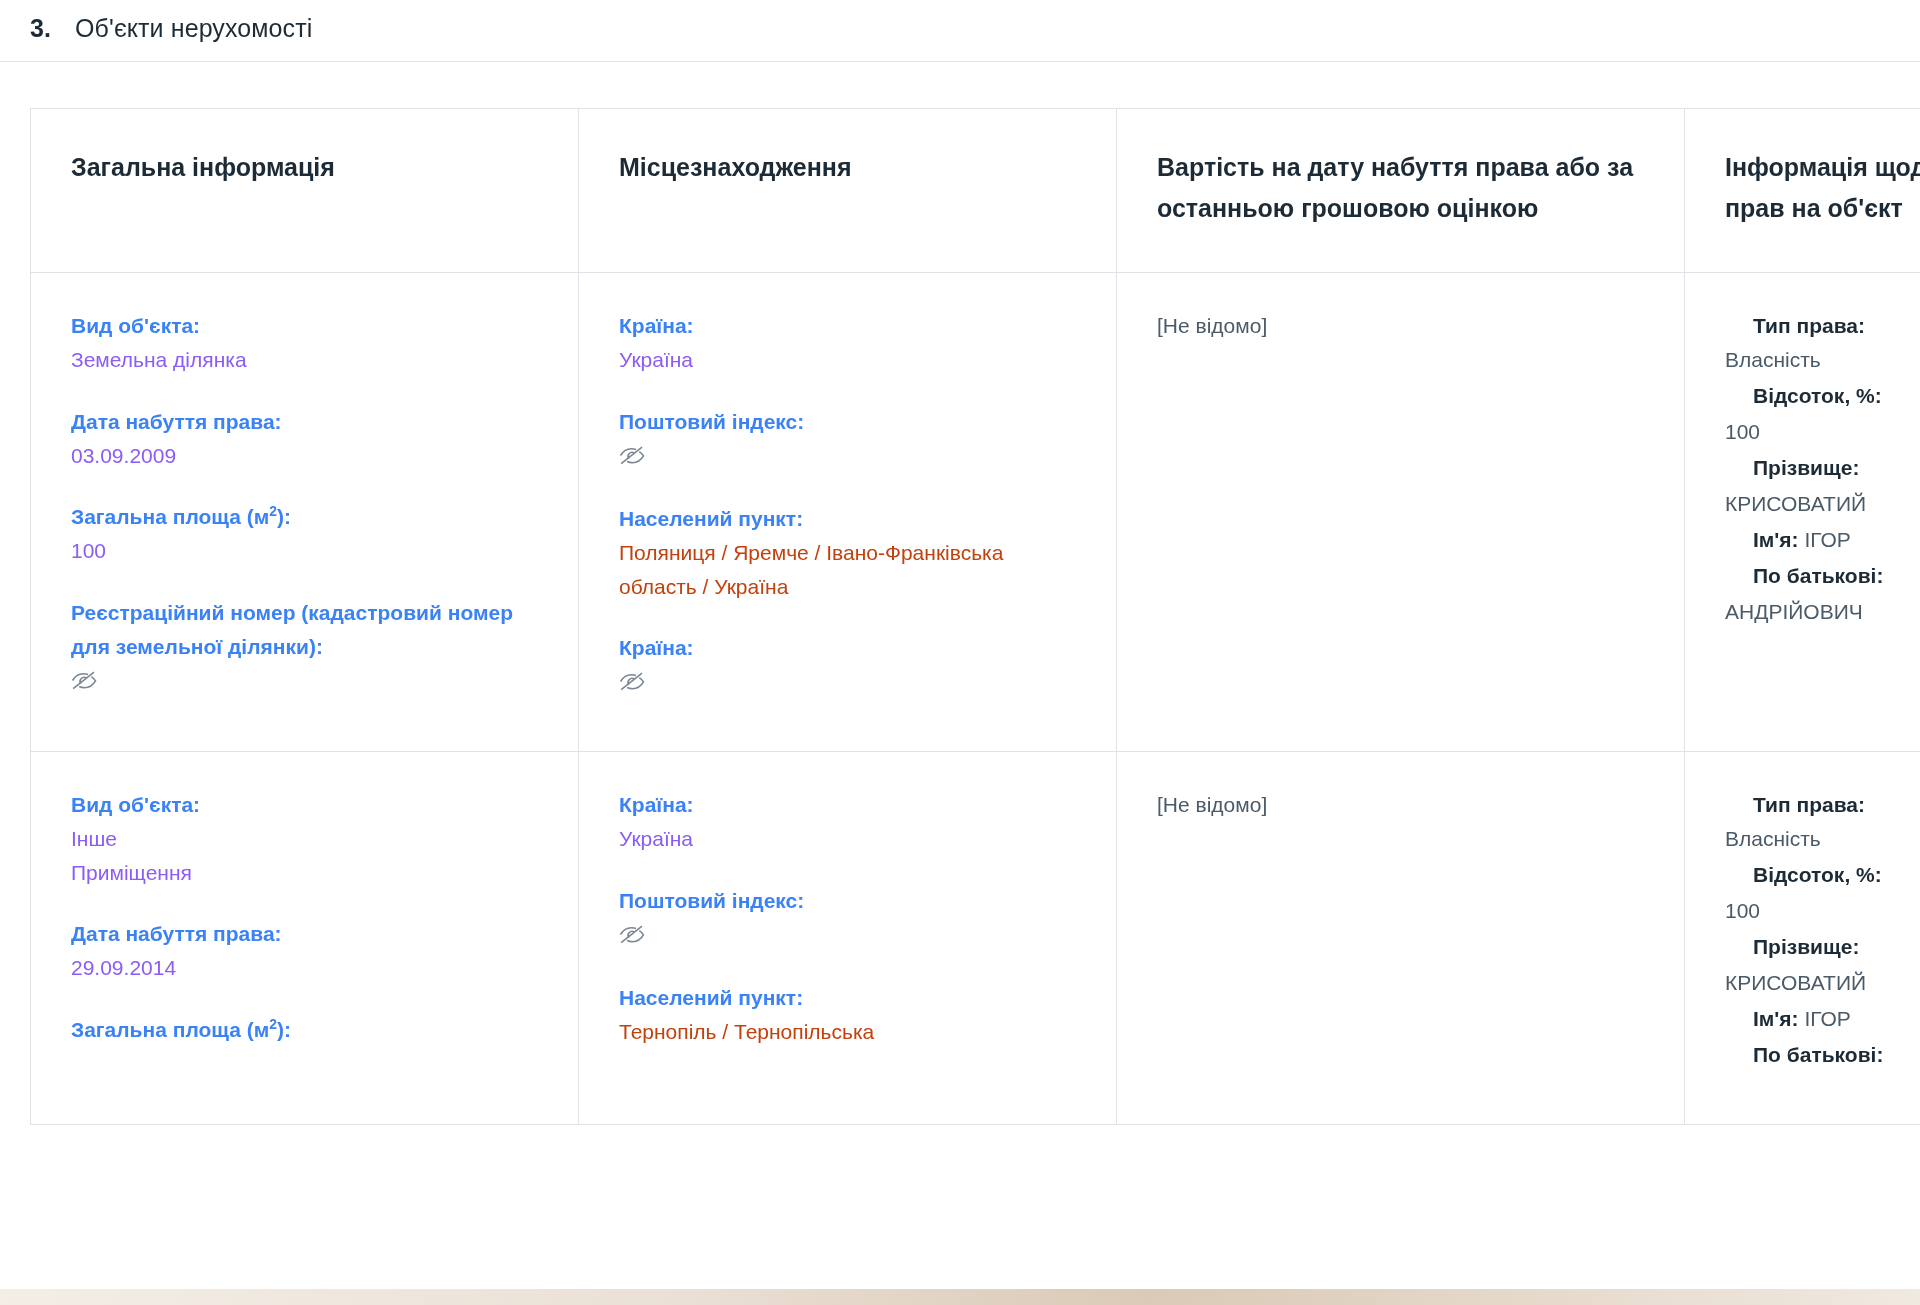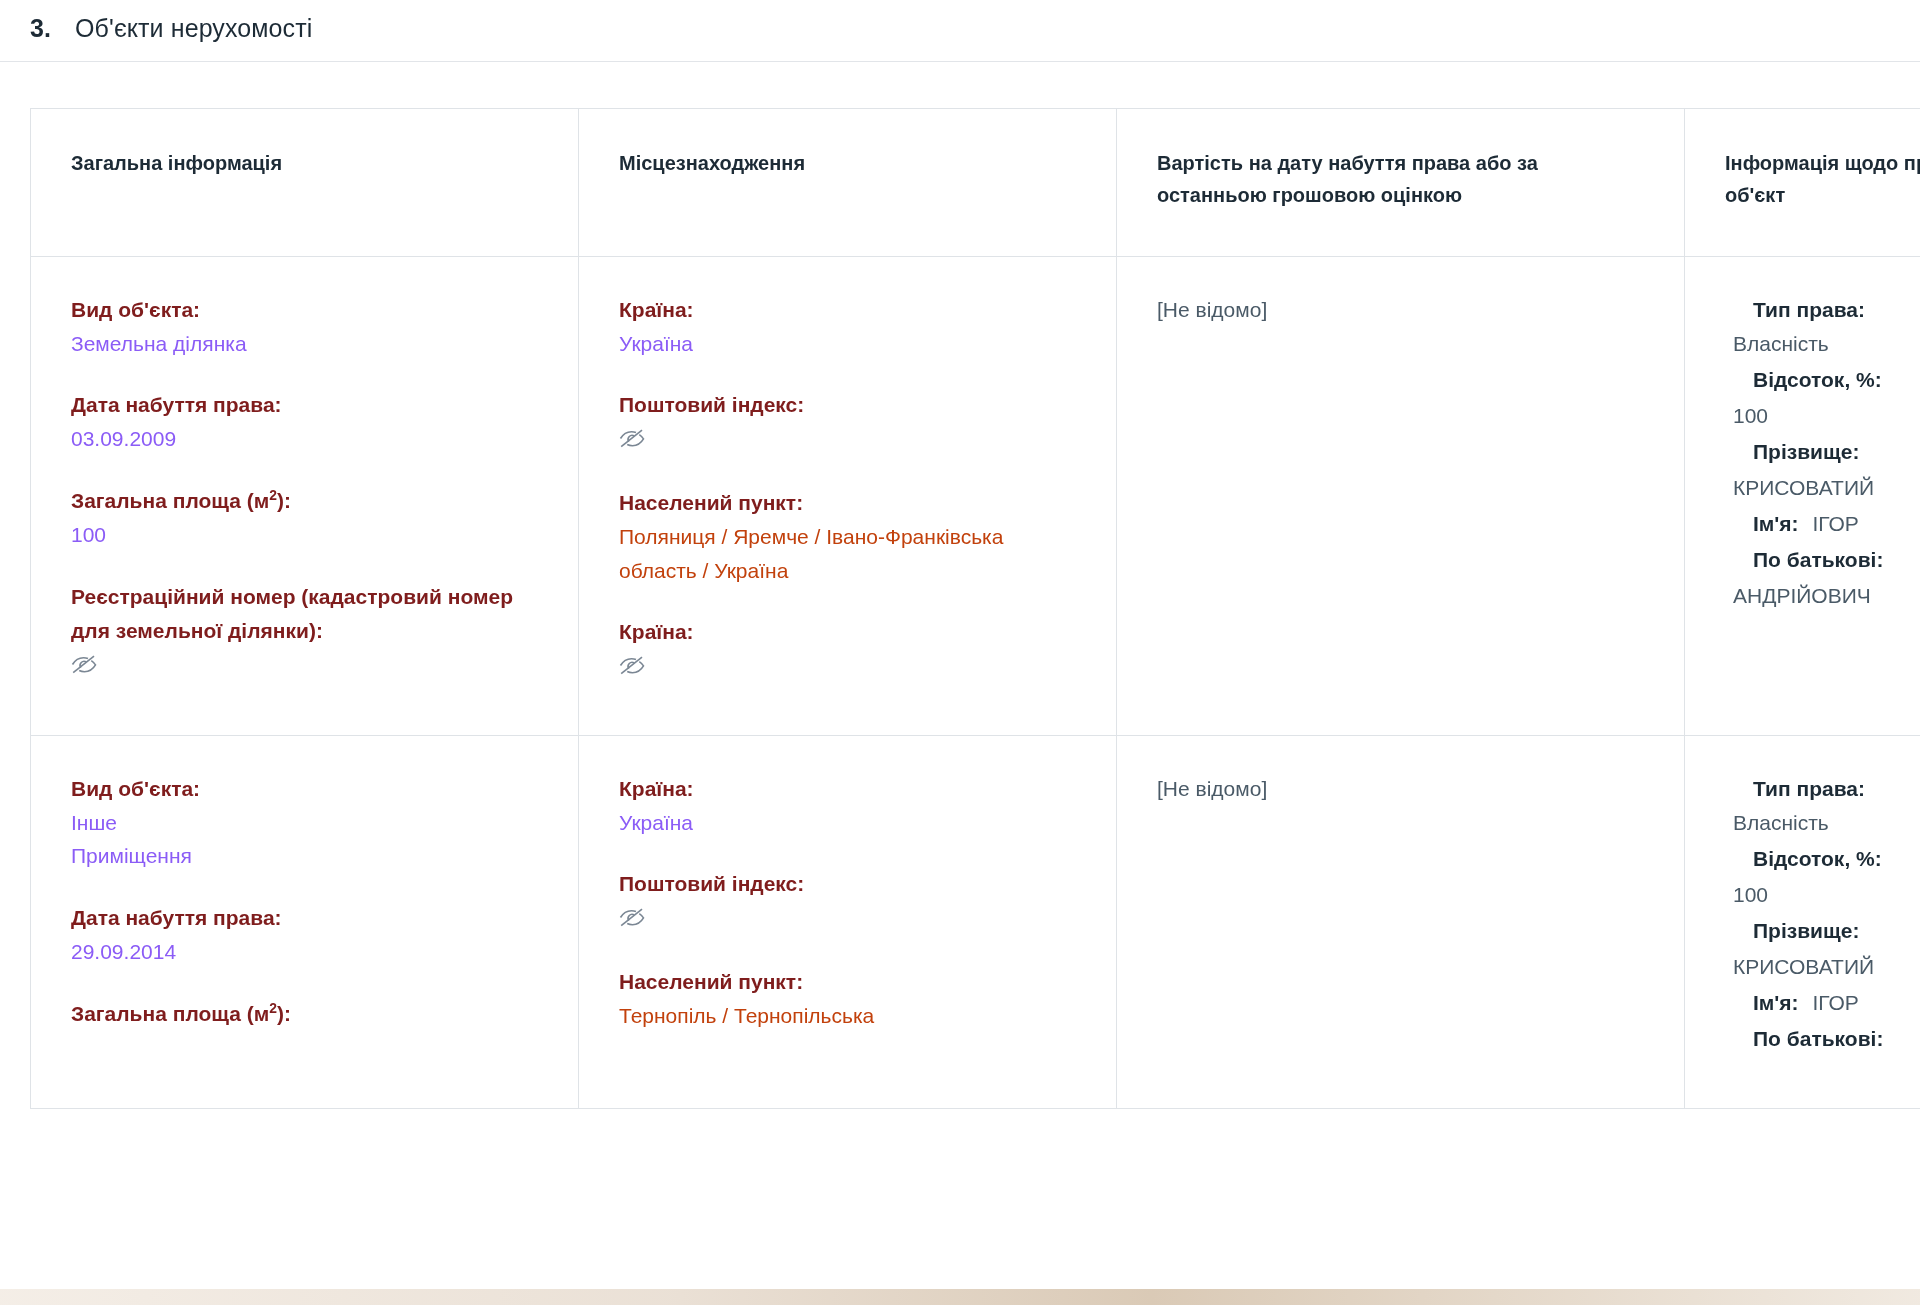--- a/index.html
+++ b/index.html
@@ -59,52 +59,52 @@
 
   table.assets th,
   table.assets td {
     border: 1px solid #dfe3e7;
     vertical-align: top;
     padding: 0;
   }
   table.assets th {
     text-align: left;
     padding: 38px 40px 44px 40px;
-    font-size: 20px;
+    font-size: 25px;
     line-height: 1.62;
     font-weight: bold;
     color: #1d2b36;
   }
   table.assets td {
     padding: 36px 40px 50px 40px;
     font-size: 21px;
     line-height: 1.6;
     color: #3e4c59;
   }
 
   .fld { margin-bottom: 28px; }
   .fld:last-child { margin-bottom: 0; }
   .fld .lbl {
     font-weight: bold;
-    color: #7f1d1d;
+    color: #3b82f6;
     display: block;
     line-height: 1.62;
   }
   .fld .val {
     color: #8b5cf6;
     display: block;
     line-height: 1.6;
   }
   .fld .val.link { color: #c2410c; }
   .inline-lbl {
     font-weight: bold;
     color: #1d2b36;
     margin-left: 28px;
   }
-  .inline-val { color: #4a5a67; margin-left: 8px; }
+  .inline-val { color: #4a5a67; }
   .unknown { color: #4a5a67; }
 
   .rights-line {
     line-height: 1.62;
     margin-bottom: 2px;
   }
   .rights-line.first { margin-bottom: 0; }
 
   
   .eye {

